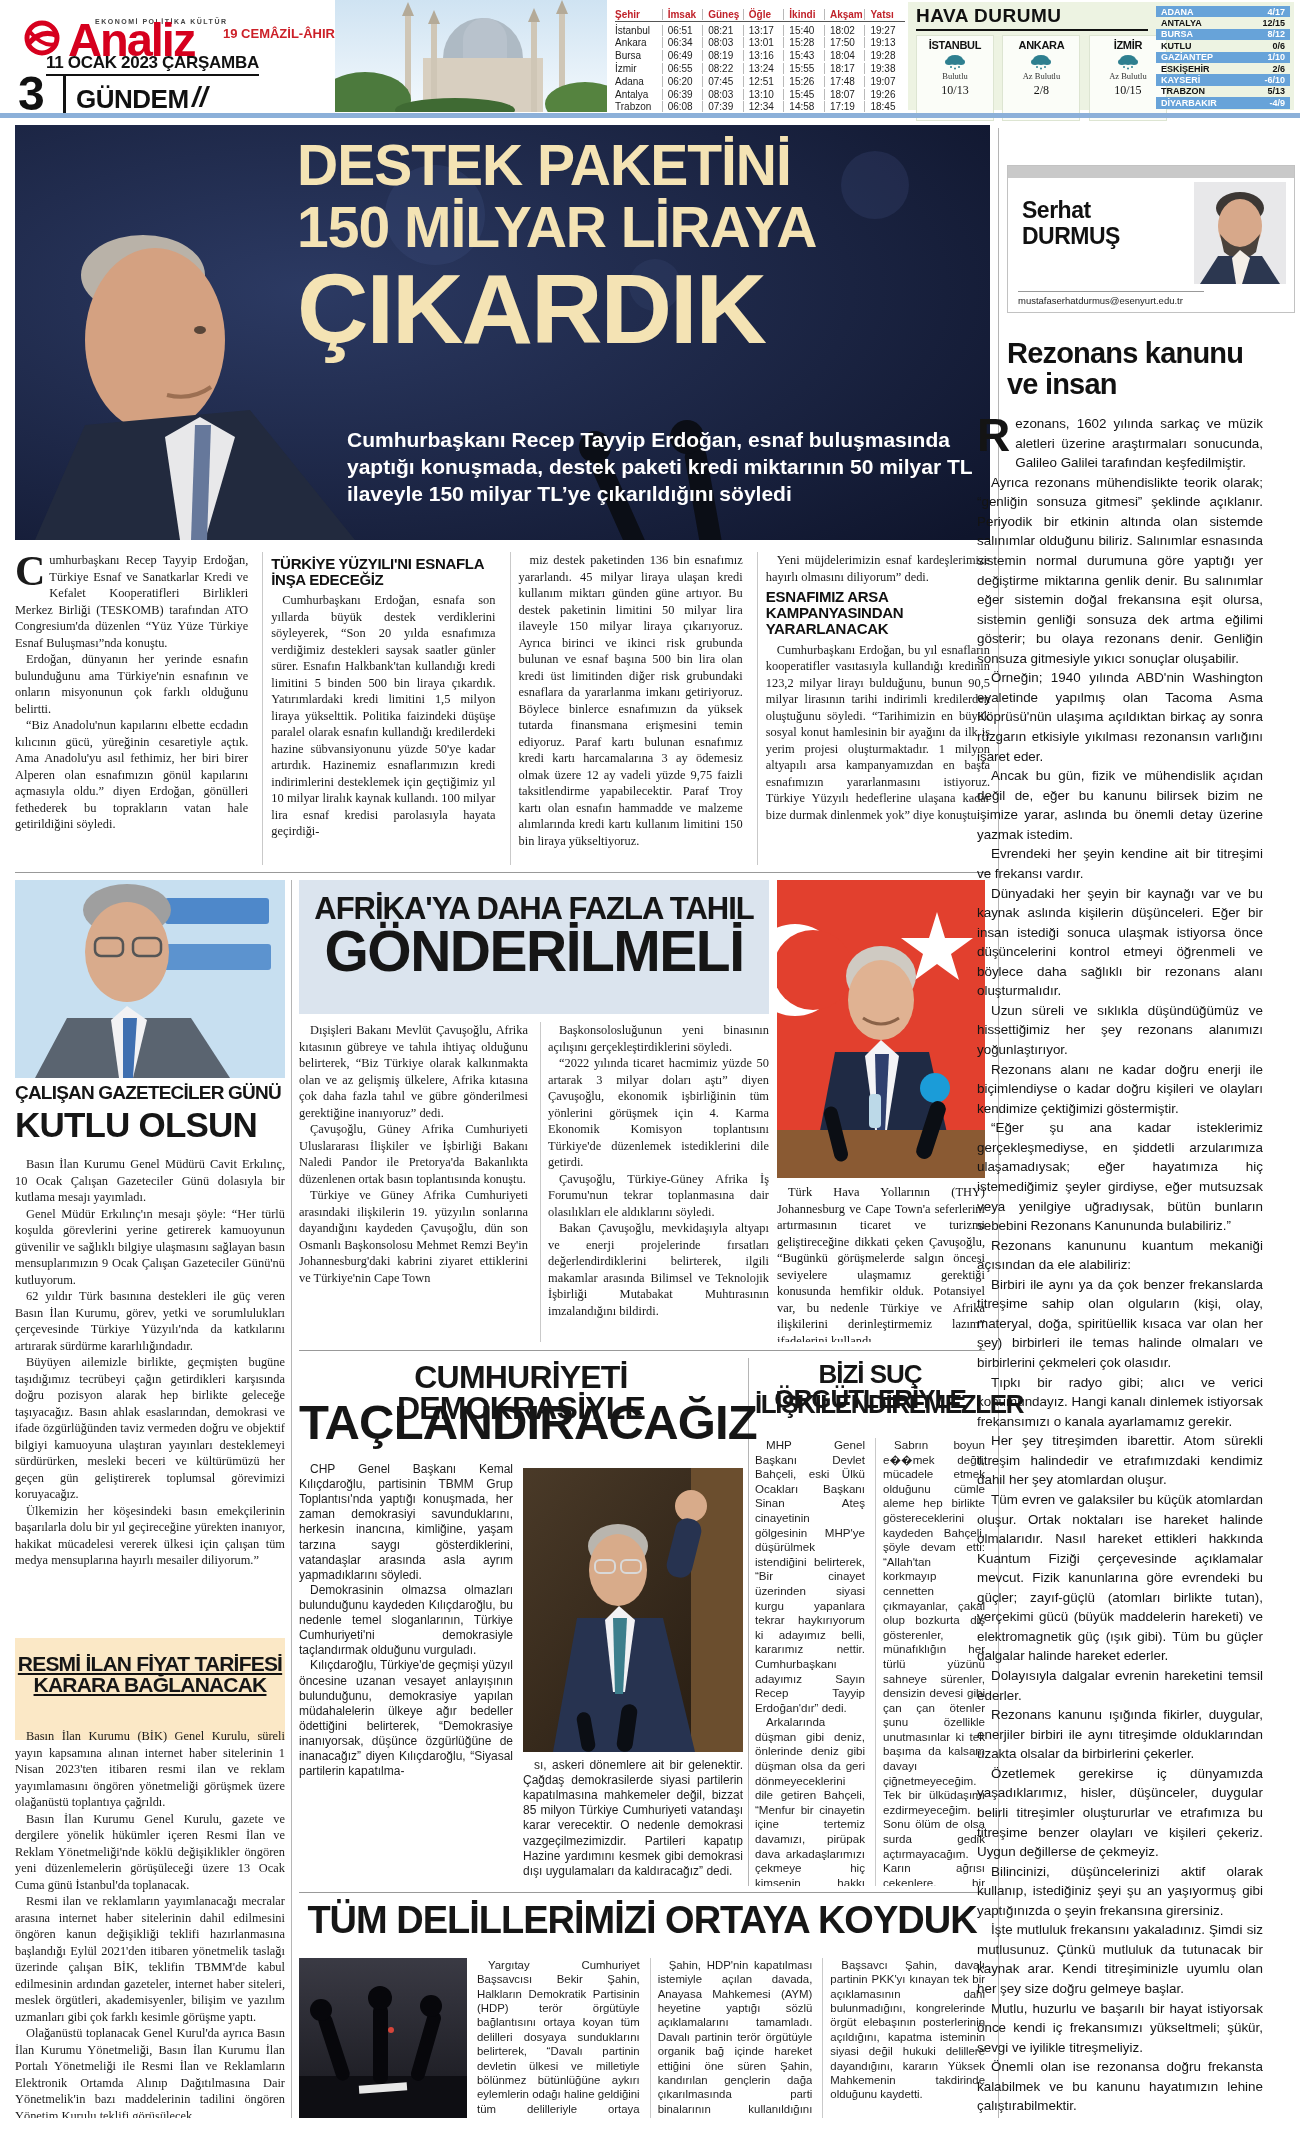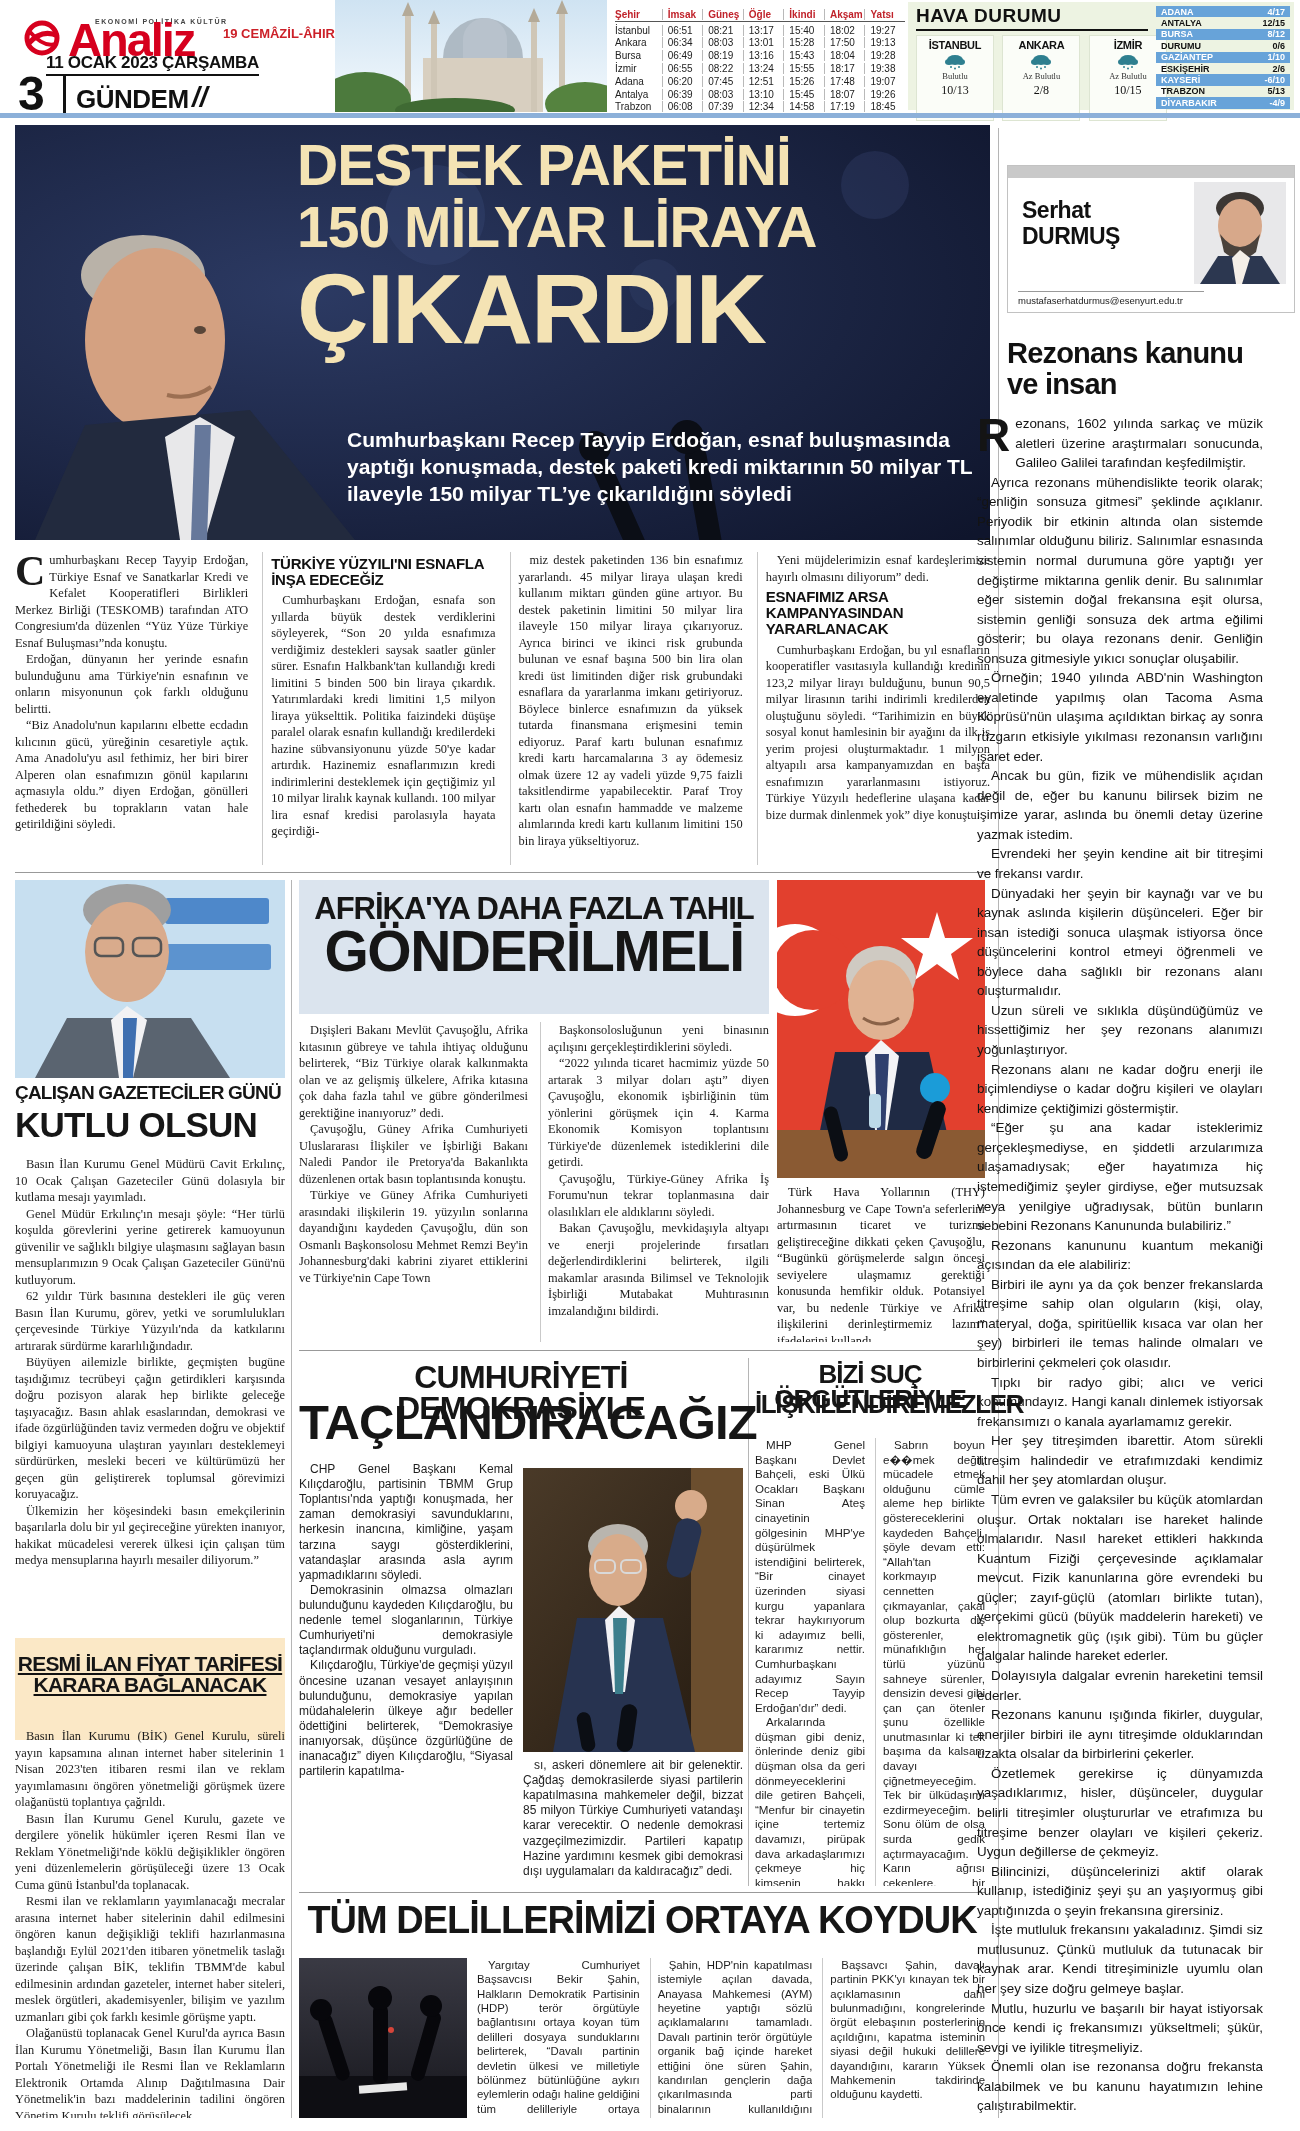--- a/index.html
+++ b/index.html
@@ -263,21 +263,21 @@
         </div>
         <div class="trow">
           <span>ANTALYA</span>
           <span>12/15</span>
         </div>
         <div class="trow">
           <span>BURSA</span>
           <span>8/12</span>
         </div>
         <div class="trow">
-          <span>DURUMU</span>
+          <span>KUTLU</span>
           <span>0/6</span>
         </div>
         <div class="trow">
           <span>GAZİANTEP</span>
           <span>1/10</span>
         </div>
         <div class="trow">
           <span>ESKİŞEHİR</span>
           <span>2/6</span>
         </div>

